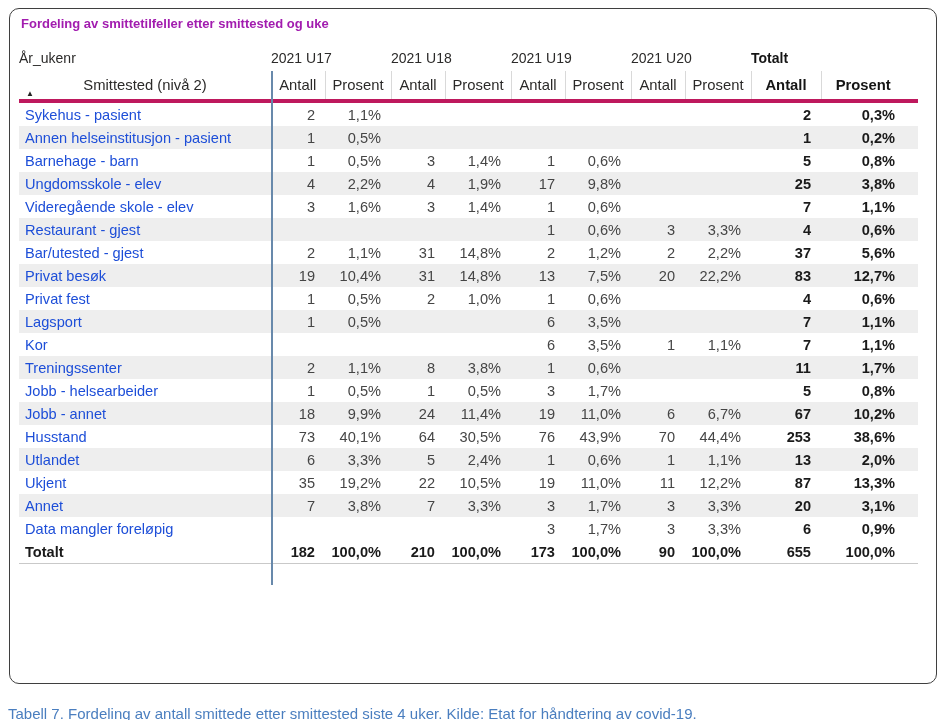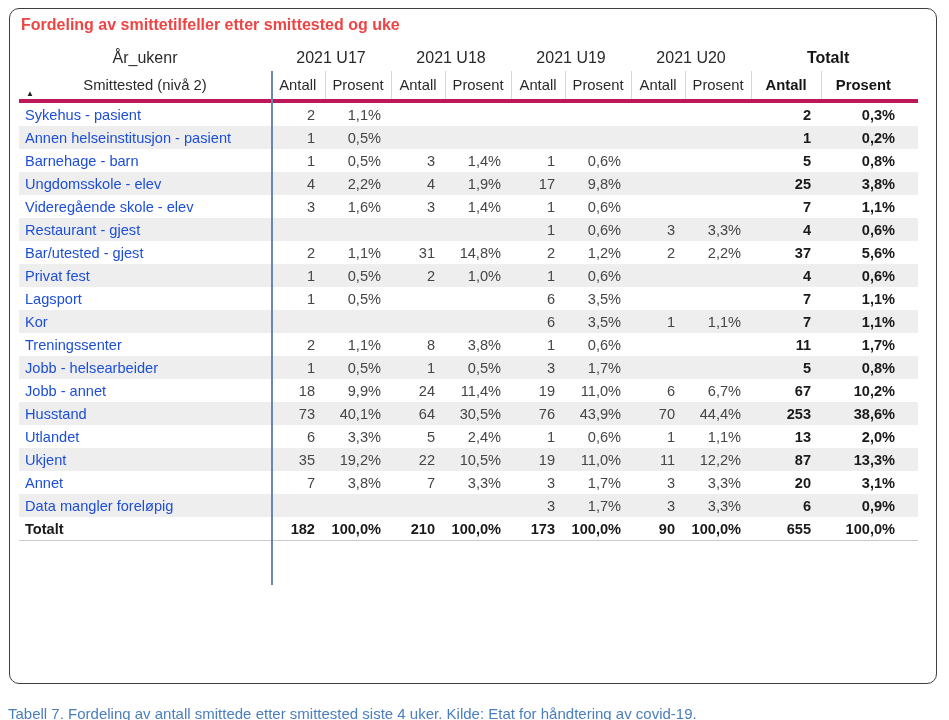--- a/index.html
+++ b/index.html
@@ -6,29 +6,29 @@
   .canvas {
     position:relative; width:949px; height:720px; background:#ffffff;
     font-family:"Liberation Sans", sans-serif; color:#252423; overflow:hidden;
   }
   .card {
     position:absolute; left:9px; top:8px; width:926px; height:674px;
     background:#fff; border:1.5px solid #3f3f3f; border-radius:10px;
   }
   .visual-title {
     position:absolute; left:11px; top:7px;
-    font-size:16px; font-weight:700; color:#ef4444; letter-spacing:0;
+    font-size:13px; font-weight:700; color:#a21caf; letter-spacing:0;
   }
   table.grid {
     position:absolute; left:9px; top:36px; width:899px;
     border-collapse:collapse; table-layout:fixed;
     font-size:14.6px; color:#454545;
   }
   thead th { font-weight:400; color:#2b2a29; padding:0; }
-  tr.group-row th { height:26px; text-align:center; font-size:16px; vertical-align:middle; }
+  tr.group-row th { height:26px; text-align:left; font-size:14px; vertical-align:middle; }
   tr.sub-row th {
     height:28px; text-align:center; font-size:14.8px; vertical-align:middle;
     border-bottom:4px solid #be185d;
   }
   tr.sub-row th.sep { border-left:1px solid #d9d9d9; }
   th.hbold { font-weight:700; color:#151515; }
   th.corner { position:relative; }
   .sort-arrow {
     position:absolute; left:7px; bottom:1px; font-size:8px; color:#252423; line-height:8px;
   }
@@ -189,20 +189,34 @@
             <td class="num">14,8%</td>
             <td class="num">2</td>
             <td class="num">1,2%</td>
             <td class="num">2</td>
             <td class="num">2,2%</td>
             <td class="num col-total">37</td>
             <td class="num col-total">5,6%</td>
             <td></td>
           </tr>
           <tr>
+            <td class="lbl">Privat besøk</td>
+            <td class="num">19</td>
+            <td class="num">10,4%</td>
+            <td class="num">31</td>
+            <td class="num">14,8%</td>
+            <td class="num">13</td>
+            <td class="num">7,5%</td>
+            <td class="num">20</td>
+            <td class="num">22,2%</td>
+            <td class="num col-total">83</td>
+            <td class="num col-total">12,7%</td>
+            <td></td>
+          </tr>
+          <tr>
             <td class="lbl">Privat fest</td>
             <td class="num">1</td>
             <td class="num">0,5%</td>
             <td class="num">2</td>
             <td class="num">1,0%</td>
             <td class="num">1</td>
             <td class="num">0,6%</td>
             <td class="num"></td>
             <td class="num"></td>
             <td class="num col-total">4</td>

